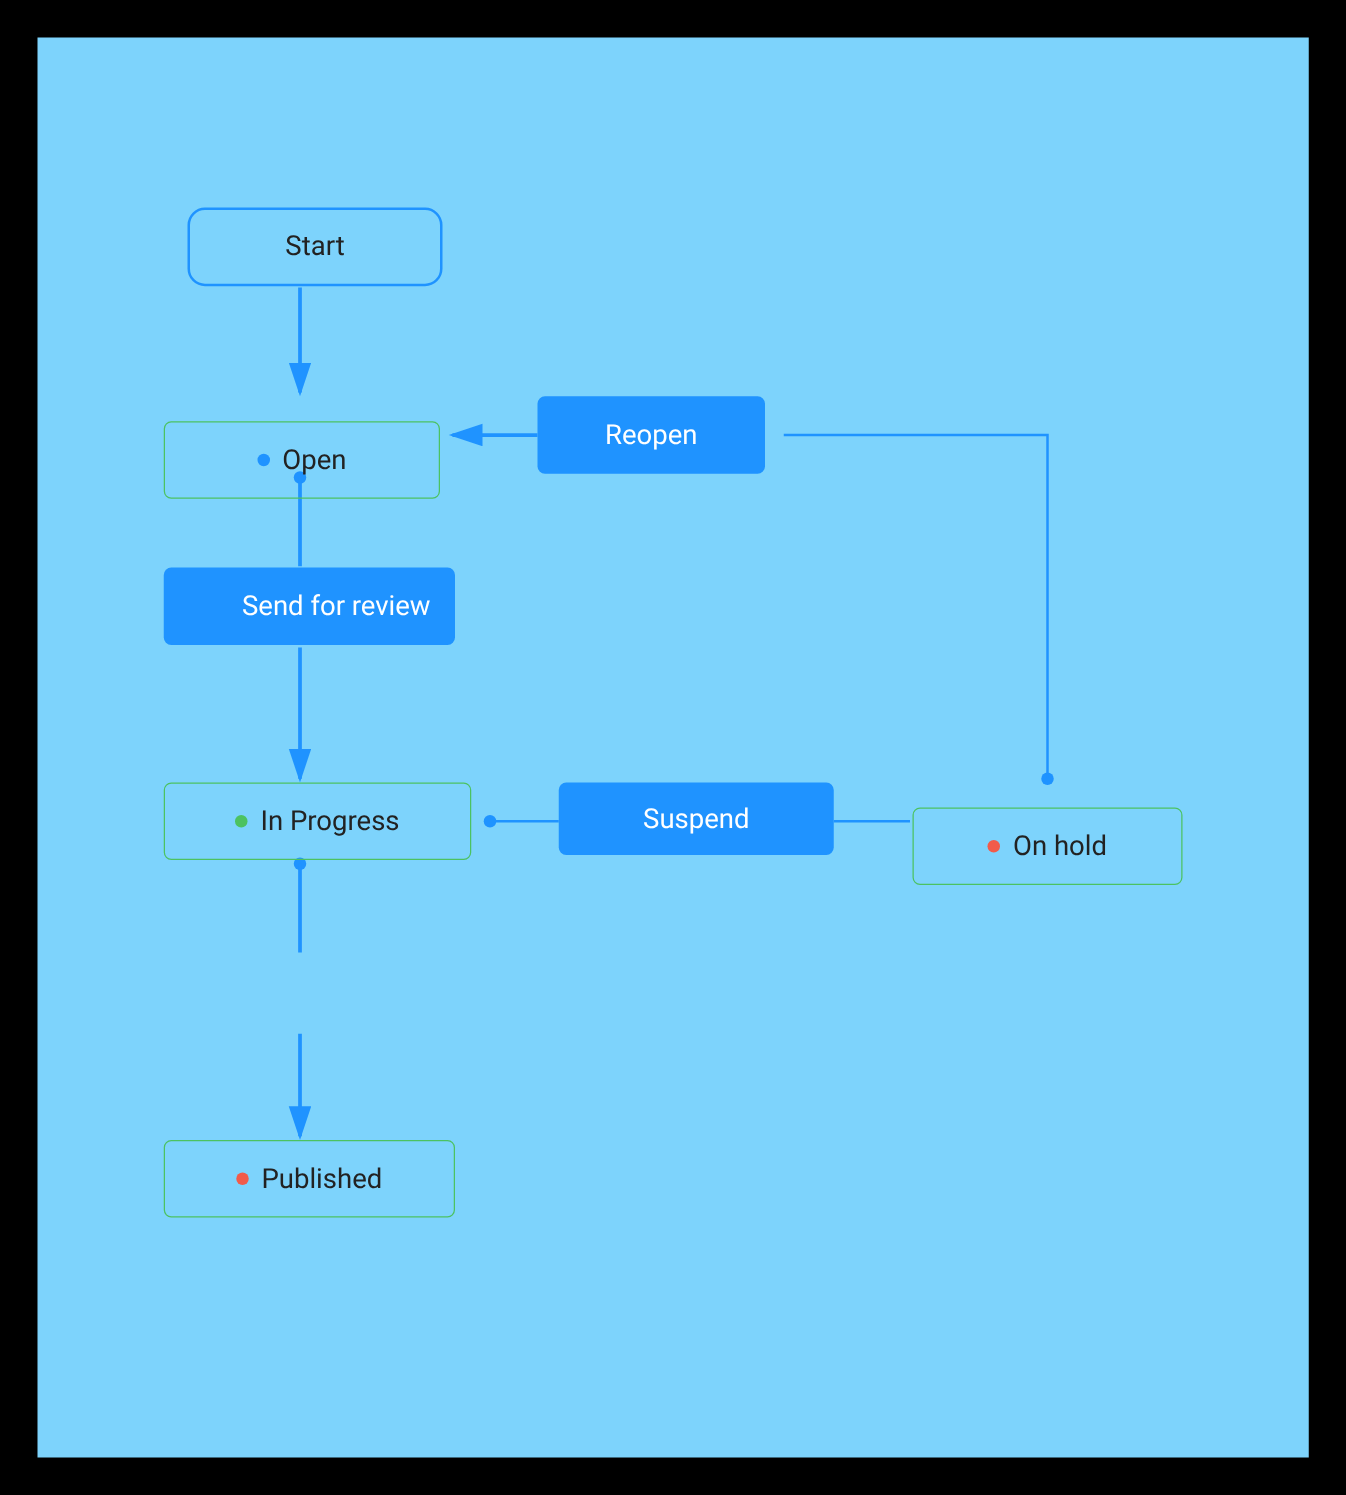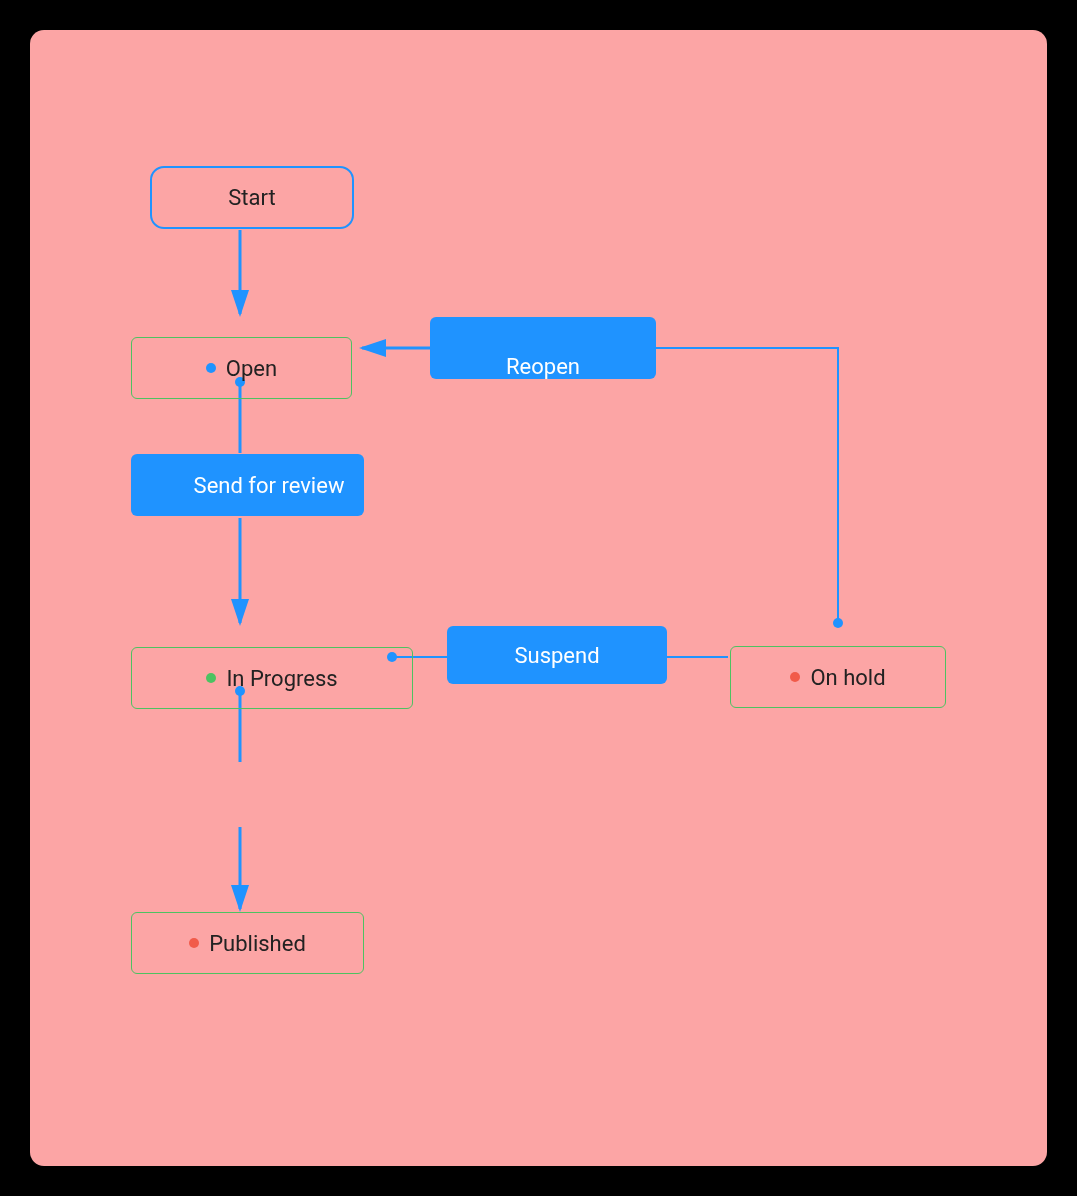--- a/index.html
+++ b/index.html
@@ -1,16 +1,16 @@
 <!DOCTYPE html>
 <html><head>
 <meta charset="utf-8">
 <style>
   html,body{margin:0;padding:0;background:#000;font-family:-apple-system,BlinkMacSystemFont,"Segoe UI",Roboto,sans-serif;}
-  .canvas{position:relative;width:1017px;height:1136px;background:#fca5a5;margin:30px;border-radius:14px;}
+  .canvas{position:relative;width:1017px;height:1136px;background:#7dd3fc;margin:30px;}
   .node{position:absolute;display:flex;align-items:center;justify-content:center;font-size:22px;border-radius:6px;box-sizing:border-box;white-space:nowrap;}
   .start{border:2px solid #1F93FF;color:#222;}
   .state{border:1.5px solid #4CC261;color:#222;}
   .action{background:#1F93FF;color:#fff;border:none;}
   .dot{width:10px;height:10px;border-radius:50%;display:inline-block;margin-right:10px;vertical-align:middle;}
   .dot-blue{background:#1F93FF;}
   .dot-green{background:#4CC261;}
   .dot-red{background:#F15B4A;}
   svg.connectors{position:absolute;top:0;left:0;width:1017px;height:1136px;pointer-events:none;}
 </style>
@@ -55,29 +55,29 @@
 
   <div class="node start" style="left:120px;top:136px;width:204px;height:63px;border-radius:14px;">
     <span>Start</span>
   </div>
 
   <div class="node state" style="left:101px;top:287px;width:221px;height:62px;margin-top:20px;">
     <span class="dot dot-blue"></span>
     <span>Open</span>
   </div>
 
-  <div class="node action" style="left:400px;top:287px;width:226px;height:62px;align-items:flex-end;">
+  <div class="node action" style="left:400px;top:287px;width:182px;height:62px;">
     <span>Reopen</span>
   </div>
 
   <div class="node action" style="left:101px;top:424px;width:233px;height:62px;padding-left:43px;">
     <span>Send for review</span>
   </div>
 
-  <div class="node state" style="left:101px;top:596px;width:282px;height:62px;margin-top:21px;">
+  <div class="node state" style="left:101px;top:596px;width:246px;height:62px;">
     <span class="dot dot-green"></span>
     <span>In Progress</span>
   </div>
 
   <div class="node action" style="left:417px;top:596px;width:220px;height:58px;">
     <span>Suspend</span>
   </div>
 
   <div class="node state" style="left:700px;top:616px;width:216px;height:62px;">
     <span class="dot dot-red"></span>

